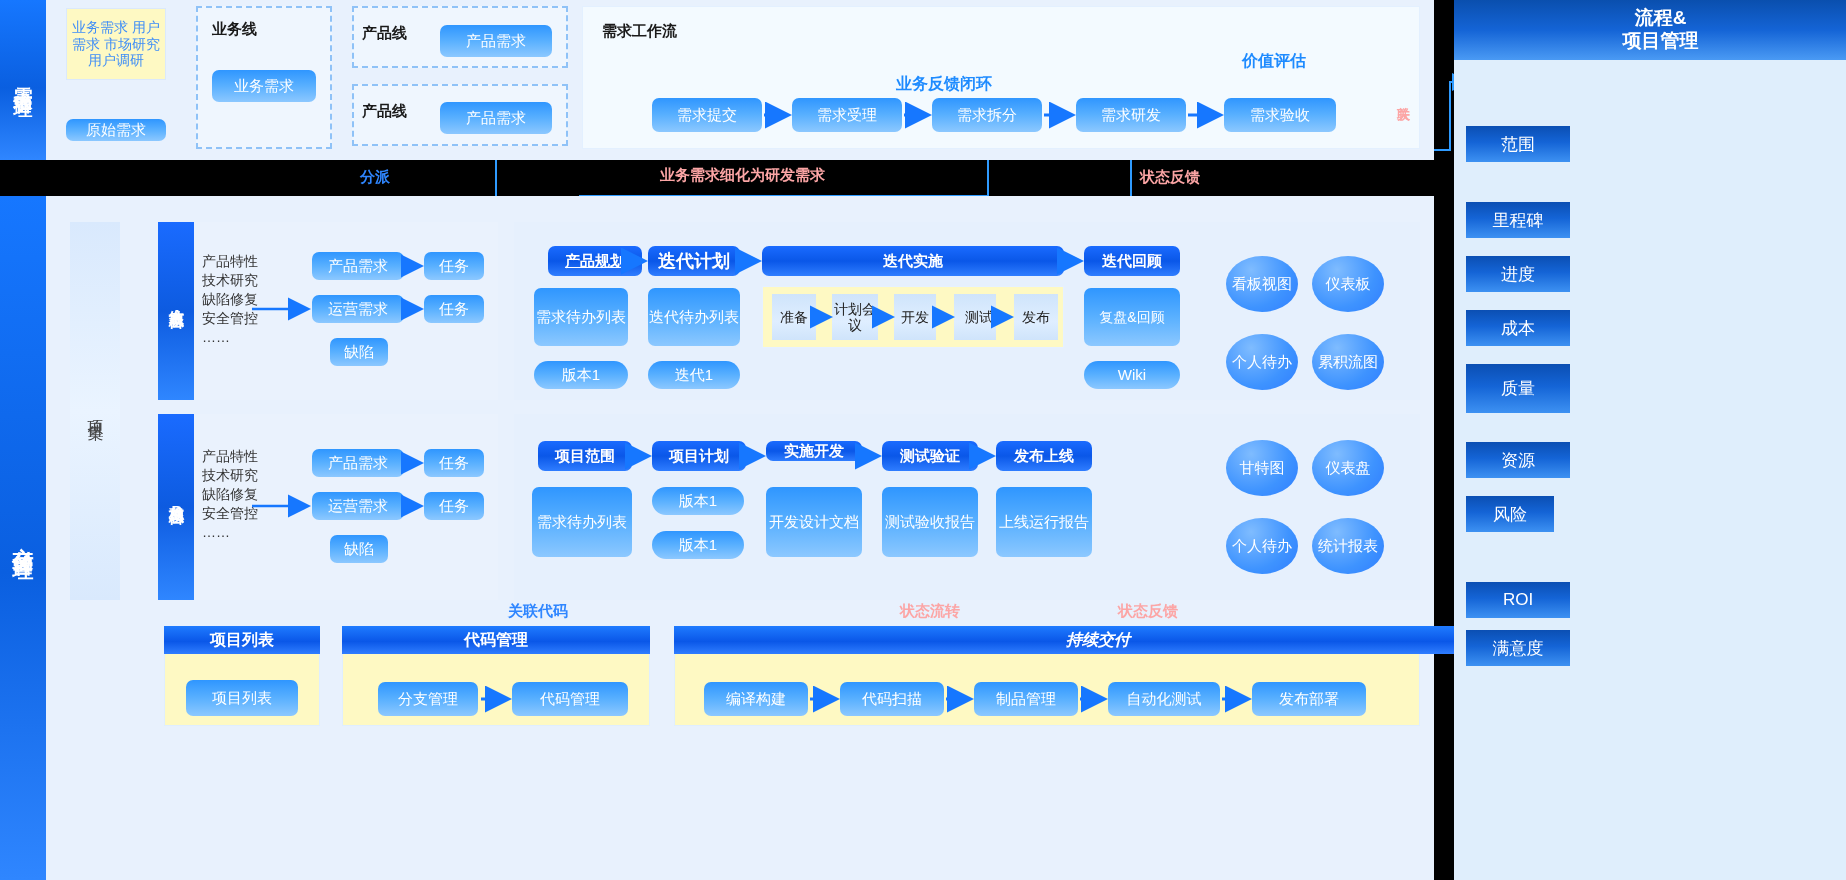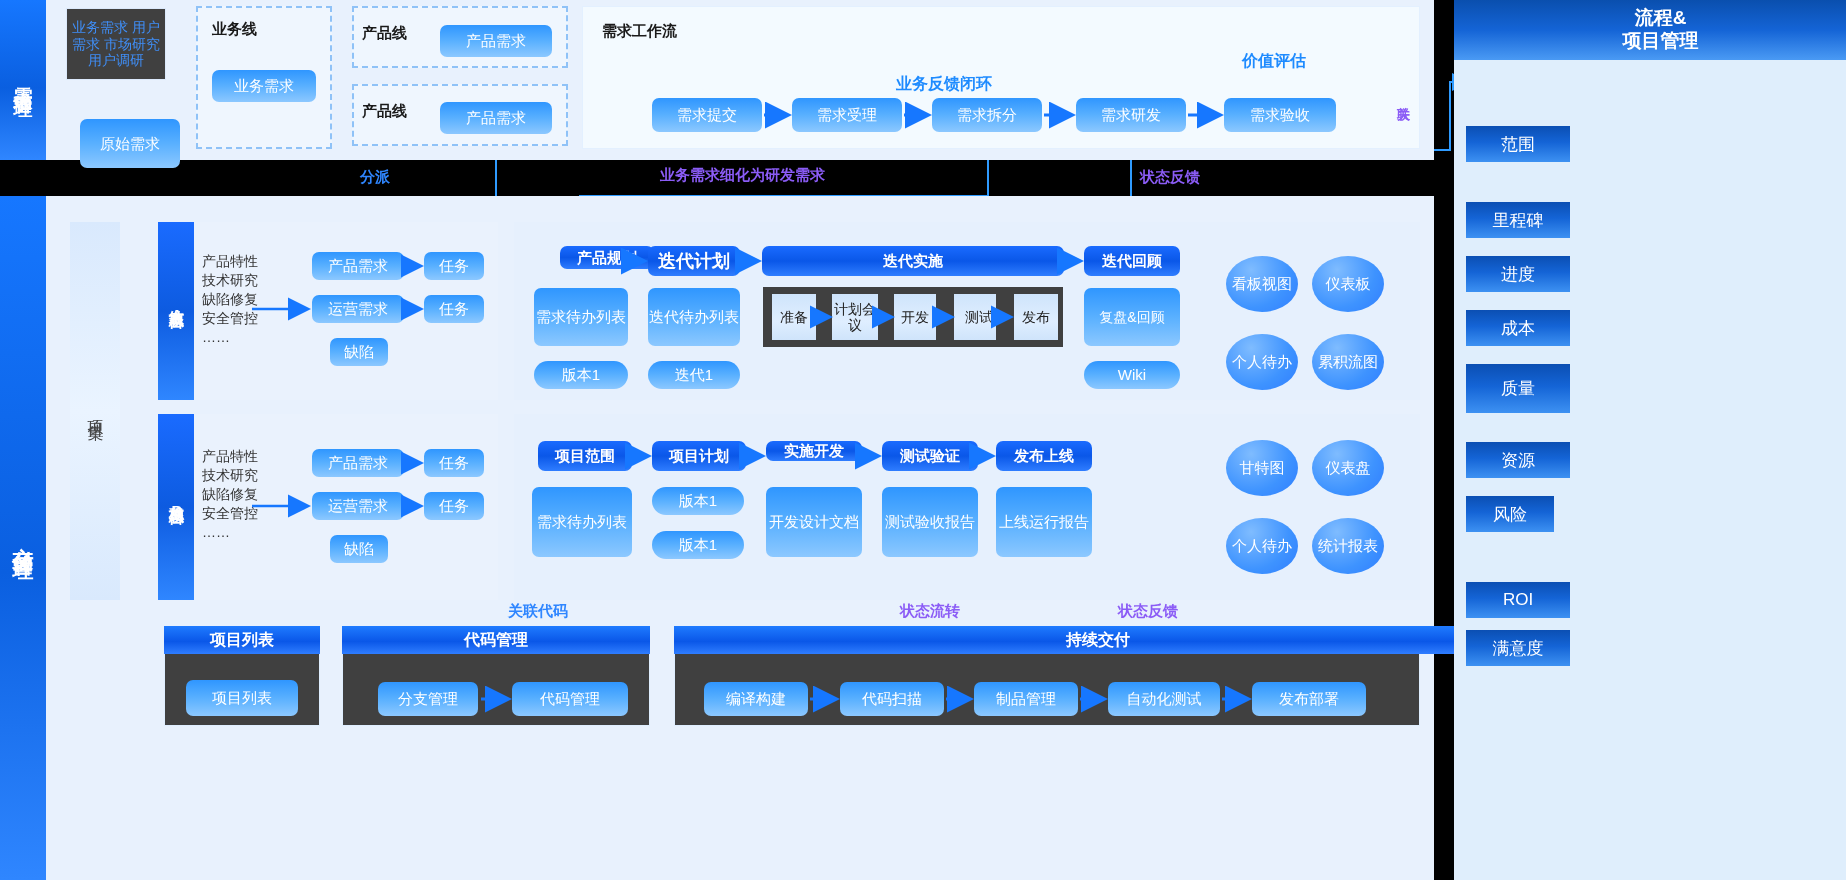--- a/index.html
+++ b/index.html
@@ -13,25 +13,25 @@
   
   .band{position:absolute;background:#e8f1fd;}
   .sectionlabel{
     position:absolute;
     background:linear-gradient(180deg,#1677ff 0%,#0a5fe0 55%,#2f86ff 100%);
     color:#fff;font-weight:bold;display:flex;align-items:center;justify-content:center;
     writing-mode:vertical-rl;text-orientation:upright;letter-spacing:4px;
   }
   .panel{position:absolute;background:#eaf2fd;}
   .panel-dash{position:absolute;background:#eff6fe;border:2px dashed #8fc2f7;}
-  .panel-white{position:absolute;background:#404040;}
+  .panel-white{position:absolute;background:#fef9c3;}
 
   .title-sm{position:absolute;color:#1a1a1a;font-weight:bold;font-size:15px;}
   .title-blue{position:absolute;color:#1e8bff;font-weight:bold;font-size:16px;}
-  .grey-lbl{position:absolute;color:#8b5cf6;font-weight:bold;font-size:15px;white-space:nowrap;}
+  .grey-lbl{position:absolute;color:#fca5a5;font-weight:bold;font-size:15px;white-space:nowrap;}
 
   
   .chip{
     position:absolute;display:flex;align-items:center;justify-content:center;
     text-align:center;color:#fff;font-size:15px;line-height:1.15;
     background:linear-gradient(180deg,#2f96ff 0%,#59b0ff 50%,#8cc8ff 100%);
   }
   .chip.solid{
     background:linear-gradient(180deg,#1a6bff 0%,#0a57e8 50%,#2f7dff 100%);
     font-weight:bold;
@@ -122,21 +122,21 @@
       <path d="M518,478 L206,478 L206,570"></path>
     </g>
   </svg>
 
   <div class="band" style="left:0;top:0;width:1434px;height:160px;"></div>
   <div class="sectionlabel" style="left:0;top:0;width:46px;height:160px;font-size:19px;">需求管理</div>
 
   <div class="panel-white" style="left:66px;top:8px;width:100px;height:72px;border:1px solid #dbe9fb;display:flex;align-items:center;justify-content:center;padding:4px;">
     <span style="color:#3f8ef7;font-size:14px;line-height:1.2;text-align:center;">业务需求 用户需求 市场研究 用户调研</span>
   </div>
-  <div class="chip round" style="left:80px;top:119px;width:100px;height:49px;">原始需求</div>
+  <div class="chip round" style="left:66px;top:119px;width:100px;height:22px;">原始需求</div>
 
   <div class="panel-dash" style="left:196px;top:6px;width:136px;height:143px;"></div>
   <div class="title-sm" style="left:212px;top:20px;">业务线</div>
   <div class="chip round" style="left:212px;top:70px;width:104px;height:32px;">业务需求</div>
 
   <div class="panel-dash" style="left:352px;top:6px;width:216px;height:62px;"></div>
   <div class="title-sm" style="left:362px;top:24px;">产品线</div>
   <div class="chip round" style="left:440px;top:25px;width:112px;height:32px;">产品需求</div>
 
   <div class="panel-dash" style="left:352px;top:84px;width:216px;height:62px;"></div>
@@ -192,21 +192,21 @@
   <div class="chip round" style="left:330px;top:338px;width:58px;height:28px;">缺陷</div>
   <svg class="wires">
     <g stroke="#1677ff" stroke-width="2.6" fill="none">
       <path d="M406,266 L419,266" marker-end="url(#ah)"></path>
       <path d="M406,309 L419,309" marker-end="url(#ah)"></path>
       <path d="M252,309 L306,309" marker-end="url(#ah)"></path>
     </g>
   </svg>
 
   <div class="panel" style="left:514px;top:222px;width:906px;height:178px;background:#e6f0fd;"></div>
-  <div class="chip solid round" style="left:560px;top:246px;width:94px;height:23px;font-size:15px;">产品规划</div>
+  <div class="chip solid round" style="left:548px;top:246px;width:94px;height:30px;font-size:15px;text-decoration:underline;">产品规划</div>
   <div class="chip solid round" style="left:648px;top:246px;width:92px;height:30px;font-size:18px;">迭代计划</div>
   <div class="chip solid round" style="left:762px;top:246px;width:302px;height:30px;font-size:15px;">迭代实施</div>
   <div class="chip solid round" style="left:1084px;top:246px;width:96px;height:30px;font-size:15px;">迭代回顾</div>
   <svg class="wires">
     <g stroke="#1677ff" stroke-width="3" fill="none">
       <path d="M630,261 L642,261" marker-end="url(#ah)"></path>
       <path d="M742,261 L756,261" marker-end="url(#ah)"></path>
       <path d="M1066,261 L1078,261" marker-end="url(#ah)"></path>
     </g>
   </svg>
@@ -301,21 +301,21 @@
   <div class="barhdr" style="left:342px;top:626px;width:308px;height:28px;">代码管理</div>
   <div class="chip round" style="left:378px;top:682px;width:100px;height:34px;">分支管理</div>
   <div class="chip round" style="left:512px;top:682px;width:116px;height:34px;">代码管理</div>
   <svg class="wires">
     <g stroke="#1677ff" stroke-width="3" fill="none">
       <path d="M481,699 L506,699" marker-end="url(#ah)"></path>
     </g>
   </svg>
 
   <div class="panel-white" style="left:674px;top:626px;width:746px;height:100px;border:1px solid #dfeeff;"></div>
-  <div class="barhdr" style="left:674px;top:626px;width:848px;height:28px;">持续交付</div>
+  <div class="barhdr" style="left:674px;top:626px;width:848px;height:28px;font-style:italic;">持续交付</div>
   <div class="chip round" style="left:704px;top:682px;width:104px;height:34px;">编译构建</div>
   <div class="chip round" style="left:840px;top:682px;width:104px;height:34px;">代码扫描</div>
   <div class="chip round" style="left:974px;top:682px;width:104px;height:34px;">制品管理</div>
   <div class="chip round" style="left:1108px;top:682px;width:112px;height:34px;">自动化测试</div>
   <div class="chip round" style="left:1252px;top:682px;width:114px;height:34px;">发布部署</div>
   <svg class="wires">
     <g stroke="#1677ff" stroke-width="3" fill="none">
       <path d="M810,699 L834,699" marker-end="url(#ah)"></path>
       <path d="M946,699 L968,699" marker-end="url(#ah)"></path>
       <path d="M1080,699 L1102,699" marker-end="url(#ah)"></path>

